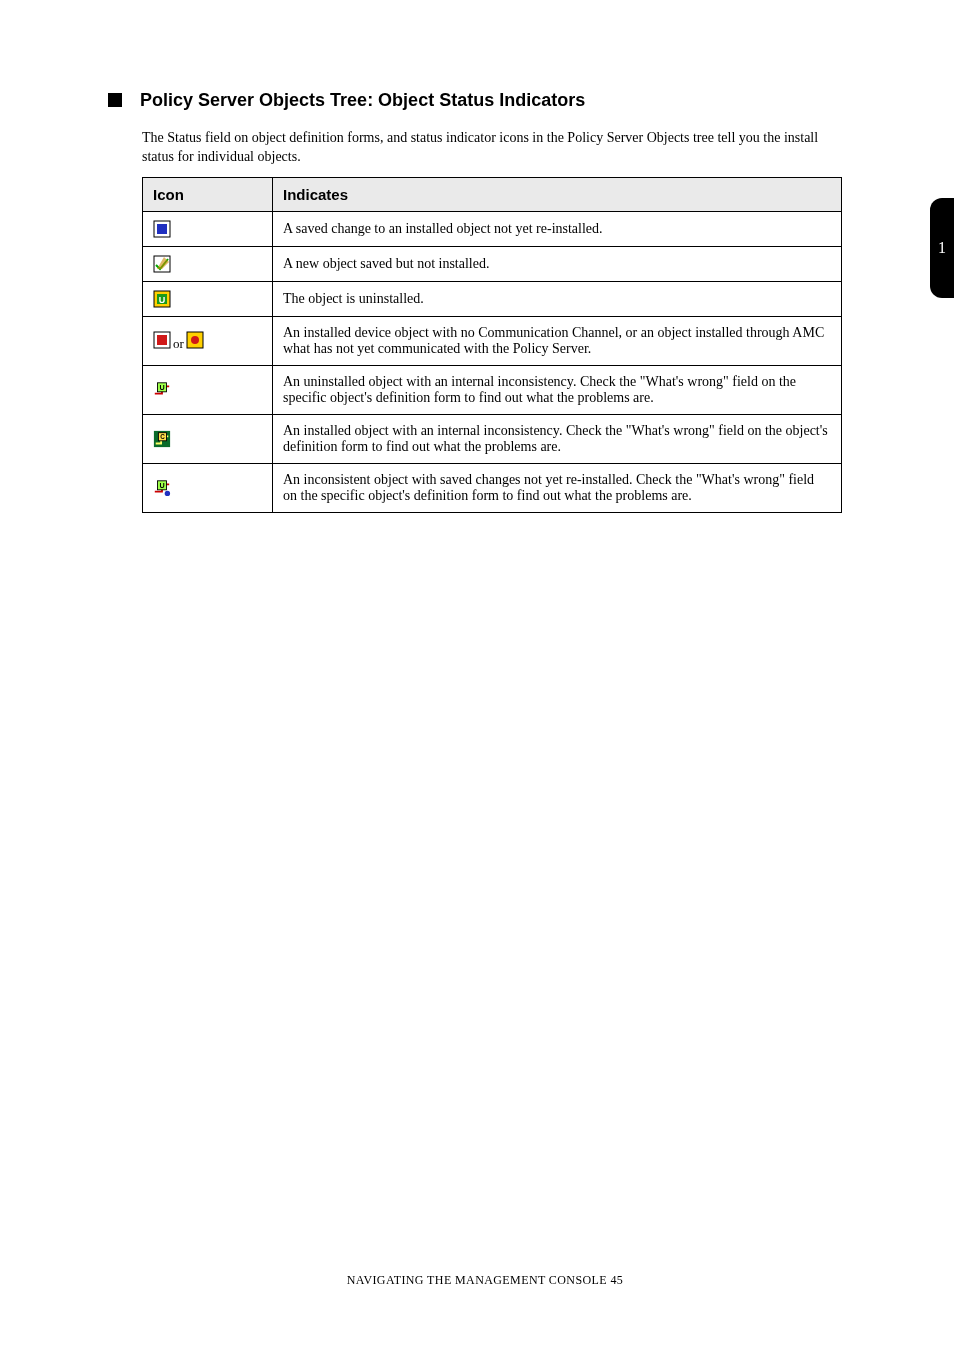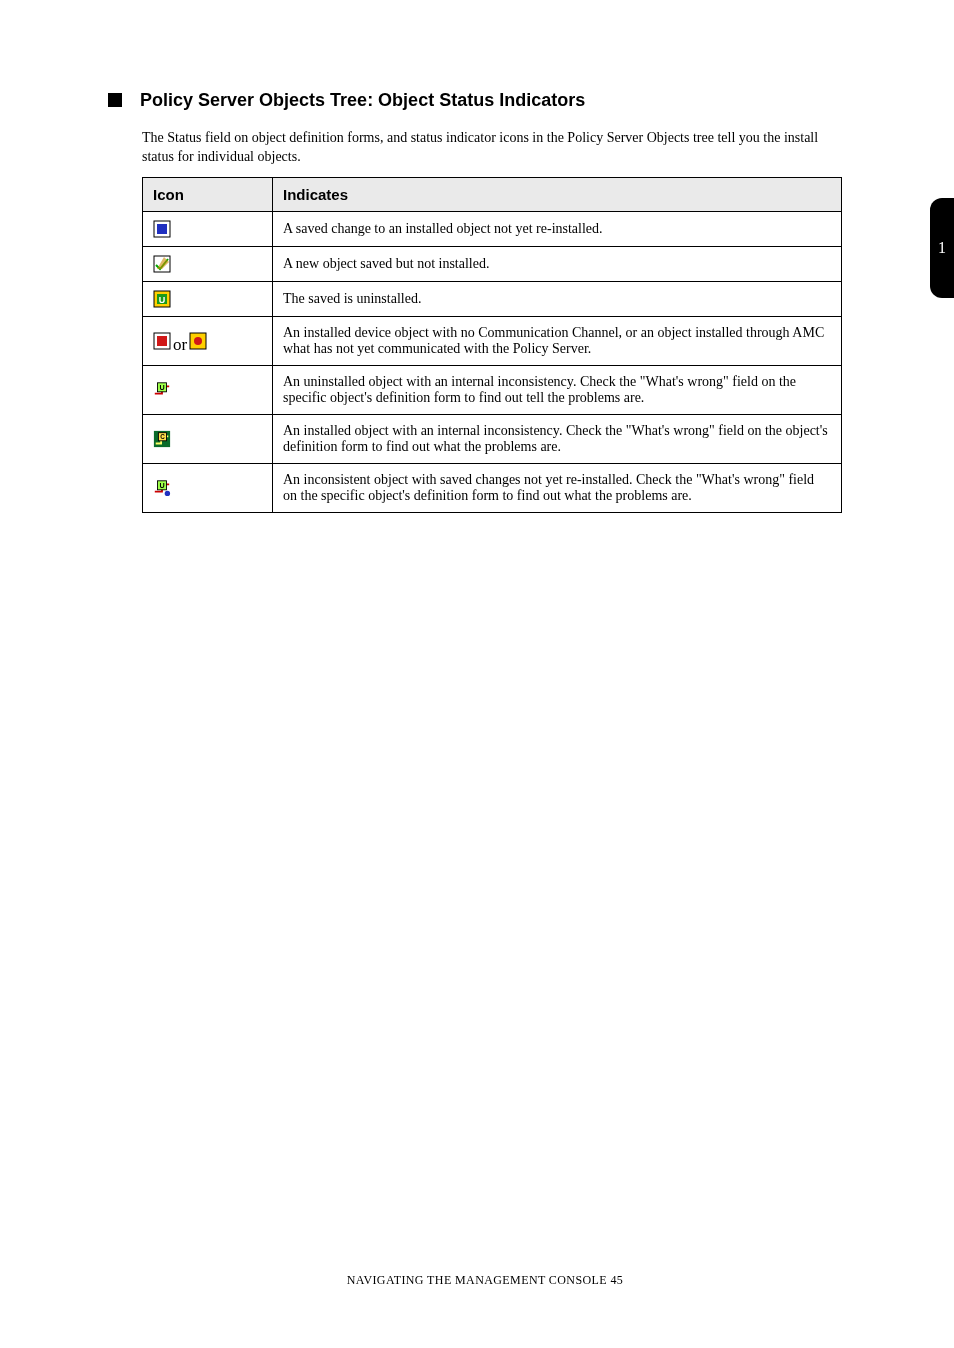--- a/index.html
+++ b/index.html
@@ -9,21 +9,21 @@
   .bullet-row { display: flex; align-items: flex-start; gap: 18px; }
   .sq { width: 14px; height: 14px; background: #000; flex: 0 0 14px; margin-top: 3px; }
   .h { font-family: Arial, Helvetica, sans-serif; font-weight: bold; font-size: 18px; }
   .lead { margin: 18px 0 10px 34px; font-size: 14px; line-height: 1.35; max-width: 680px; }
   table.icons { border-collapse: collapse; width: 700px; margin-left: 34px; }
   table.icons th, table.icons td { border: 1px solid #000; padding: 8px 10px; font-size: 14px; vertical-align: middle; text-align: left; }
   table.icons th { background: #eaeaea; font-family: Arial, Helvetica, sans-serif; font-weight: bold; font-size: 15px; }
   table.icons th:first-child, table.icons td:first-child { width: 130px; }
   .ico { display: inline-block; width: 18px; height: 18px; vertical-align: middle; }
   .combo { display: inline-flex; align-items: center; gap: 2px; }
-  .combo span.plus { font-size: 17px; margin-top: 8px; }
+  .combo span.plus { font-size: 13px; margin-top: 8px; }
   .footer { position: absolute; bottom: 60px; left: 16px; right: 0; text-align: center; font-size: 12px; letter-spacing: 0.4px; }
 </style>
 </head>
 <body>
 
 <div class="page">
 
   <div class="tab">
     <span>1</span>
   </div>
@@ -69,21 +69,21 @@
       <tr>
         <td>
           <span class="ico">
             <svg viewBox="0 0 18 18">
                 <rect x="1" y="1" width="16" height="16" fill="#ffd000" stroke="#000"></rect>
                 <rect x="4" y="4" width="10" height="10" fill="#1a9a1a"></rect>
                 <text x="9" y="13" font-size="9" text-anchor="middle" fill="#fff" font-family="Arial" font-weight="bold">U</text>
               </svg>
           </span>
         </td>
-        <td>The saved is uninstalled.</td>
+        <td>The object is uninstalled.</td>
       </tr>
       <tr>
         <td>
           <span class="combo">
             <span class="ico">
               <svg viewBox="0 0 18 18">
                   <rect x="1" y="1" width="16" height="16" fill="#fff" stroke="#000"></rect>
                   <rect x="4" y="4" width="10" height="10" fill="#d01818"></rect>
                 </svg>
             </span>
@@ -101,21 +101,21 @@
       <tr>
         <td>
           <span class="ico">
             <svg viewBox="0 0 20 20">
                 <path d="M2 14 L10 14 L10 6 L18 6" stroke="#c00" stroke-width="2" fill="none"></path>
                 <rect x="5" y="2" width="10" height="10" fill="#9eff4a" stroke="#000"></rect>
                 <text x="10" y="10" font-size="8" text-anchor="middle" fill="#000" font-family="Arial" font-weight="bold">U</text>
               </svg>
           </span>
         </td>
-        <td>An uninstalled object with an internal inconsistency. Check the "What's wrong" field on the specific object's definition form to find out tell the problems are.</td>
+        <td>An uninstalled object with an internal inconsistency. Check the "What's wrong" field on the specific object's definition form to find out what the problems are.</td>
       </tr>
       <tr>
         <td>
           <span class="ico">
             <svg viewBox="0 0 20 20">
                 <rect x="1" y="1" width="18" height="18" fill="#0a6b2a"></rect>
                 <path d="M3 15 L9 15 L9 7 L17 7" stroke="#ff6" stroke-width="2" fill="none"></path>
                 <rect x="6" y="3" width="9" height="9" fill="#ffde4a" stroke="#000"></rect>
                 <text x="10.5" y="10" font-size="7" text-anchor="middle" fill="#000" font-family="Arial" font-weight="bold">C</text>
               </svg>

